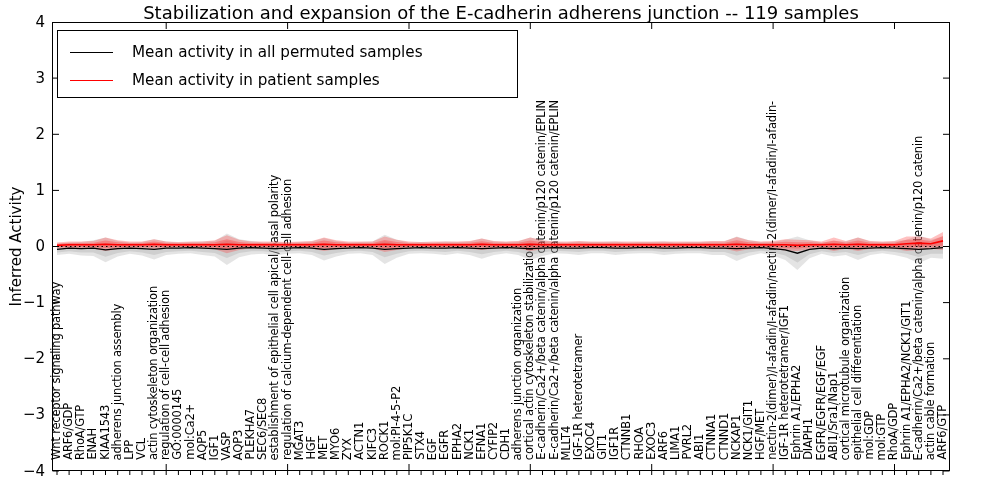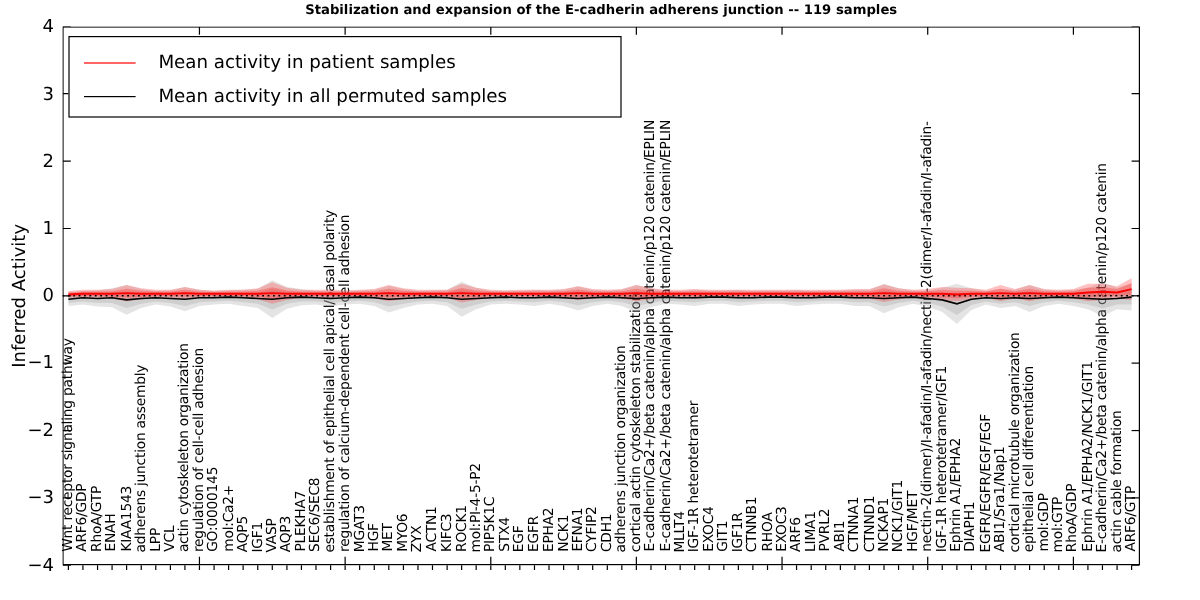--- a/index.html
+++ b/index.html
@@ -6,21 +6,21 @@
   #figure{
     position:relative;
     width:1000px;height:500px;
     background:#ffffff;
     overflow:hidden;
     font-family:"DejaVu Sans","Liberation Sans",sans-serif;
     color:#000;
   }
   .title{
     position:absolute;left:52px;top:2px;width:898px;
-    text-align:center;font-size:11px;z-index:1;font-weight:bold;
+    text-align:center;font-size:18px;z-index:1;
   }
   .ylabel-wrap{
     position:absolute;left:-62px;top:237px;width:156px;height:19px;
     transform:rotate(-90deg);text-align:center;font-size:15px;z-index:1;
   }
   .xlabel{
     position:absolute;left:52px;top:478px;width:898px;
     text-align:center;font-size:15px;z-index:1;
   }
   .ytick{
@@ -261,22 +261,22 @@
       <line x1="830.3" y1="449" x2="830.3" y2="453" stroke="#000" stroke-width="1"></line>
       <line x1="842.5" y1="449" x2="842.5" y2="453" stroke="#000" stroke-width="1"></line>
       <line x1="854.6" y1="449" x2="854.6" y2="453" stroke="#000" stroke-width="1"></line>
       <line x1="866.7" y1="449" x2="866.7" y2="453" stroke="#000" stroke-width="1"></line>
       <line x1="878.9" y1="449" x2="878.9" y2="453" stroke="#000" stroke-width="1"></line>
       <line x1="891.0" y1="449" x2="891.0" y2="453" stroke="#000" stroke-width="1"></line>
     </svg>
 
   <div class="legend">
     <div class="legend-row">
+      <div class="legend-line" id="legend-line-0" style="border-top-color: rgb(0, 0, 0);"></div>
+      <div class="legend-label">Mean activity in all permuted samples</div>
+    </div>
+    <div class="legend-row">
       <div class="legend-line" id="legend-line-1" style="border-top-color: rgb(255, 0, 0);"></div>
       <div class="legend-label">Mean activity in patient samples</div>
     </div>
-    <div class="legend-row">
-      <div class="legend-line" id="legend-line-0" style="border-top-color: rgb(0, 0, 0);"></div>
-      <div class="legend-label">Mean activity in all permuted samples</div>
-    </div>
   </div>
 
 </div>
 
 </body></html>

